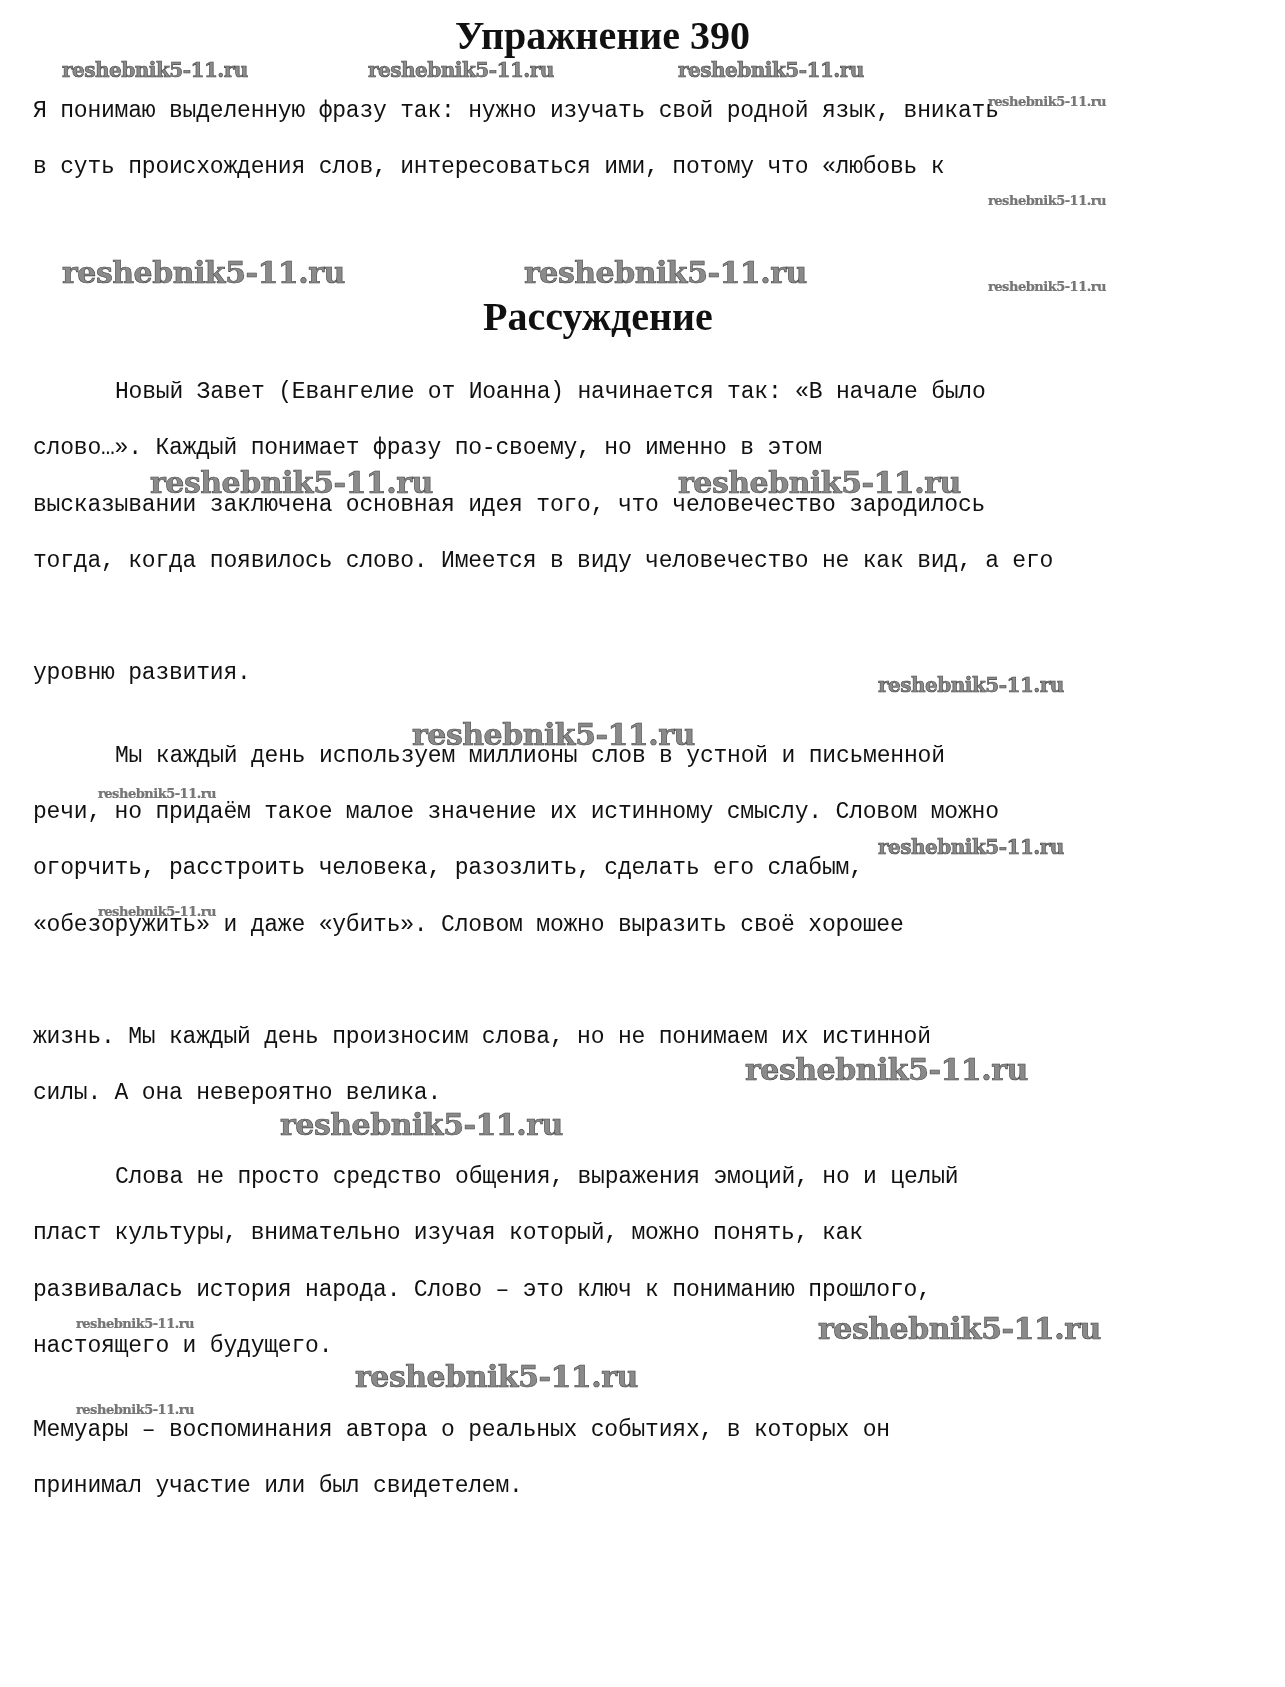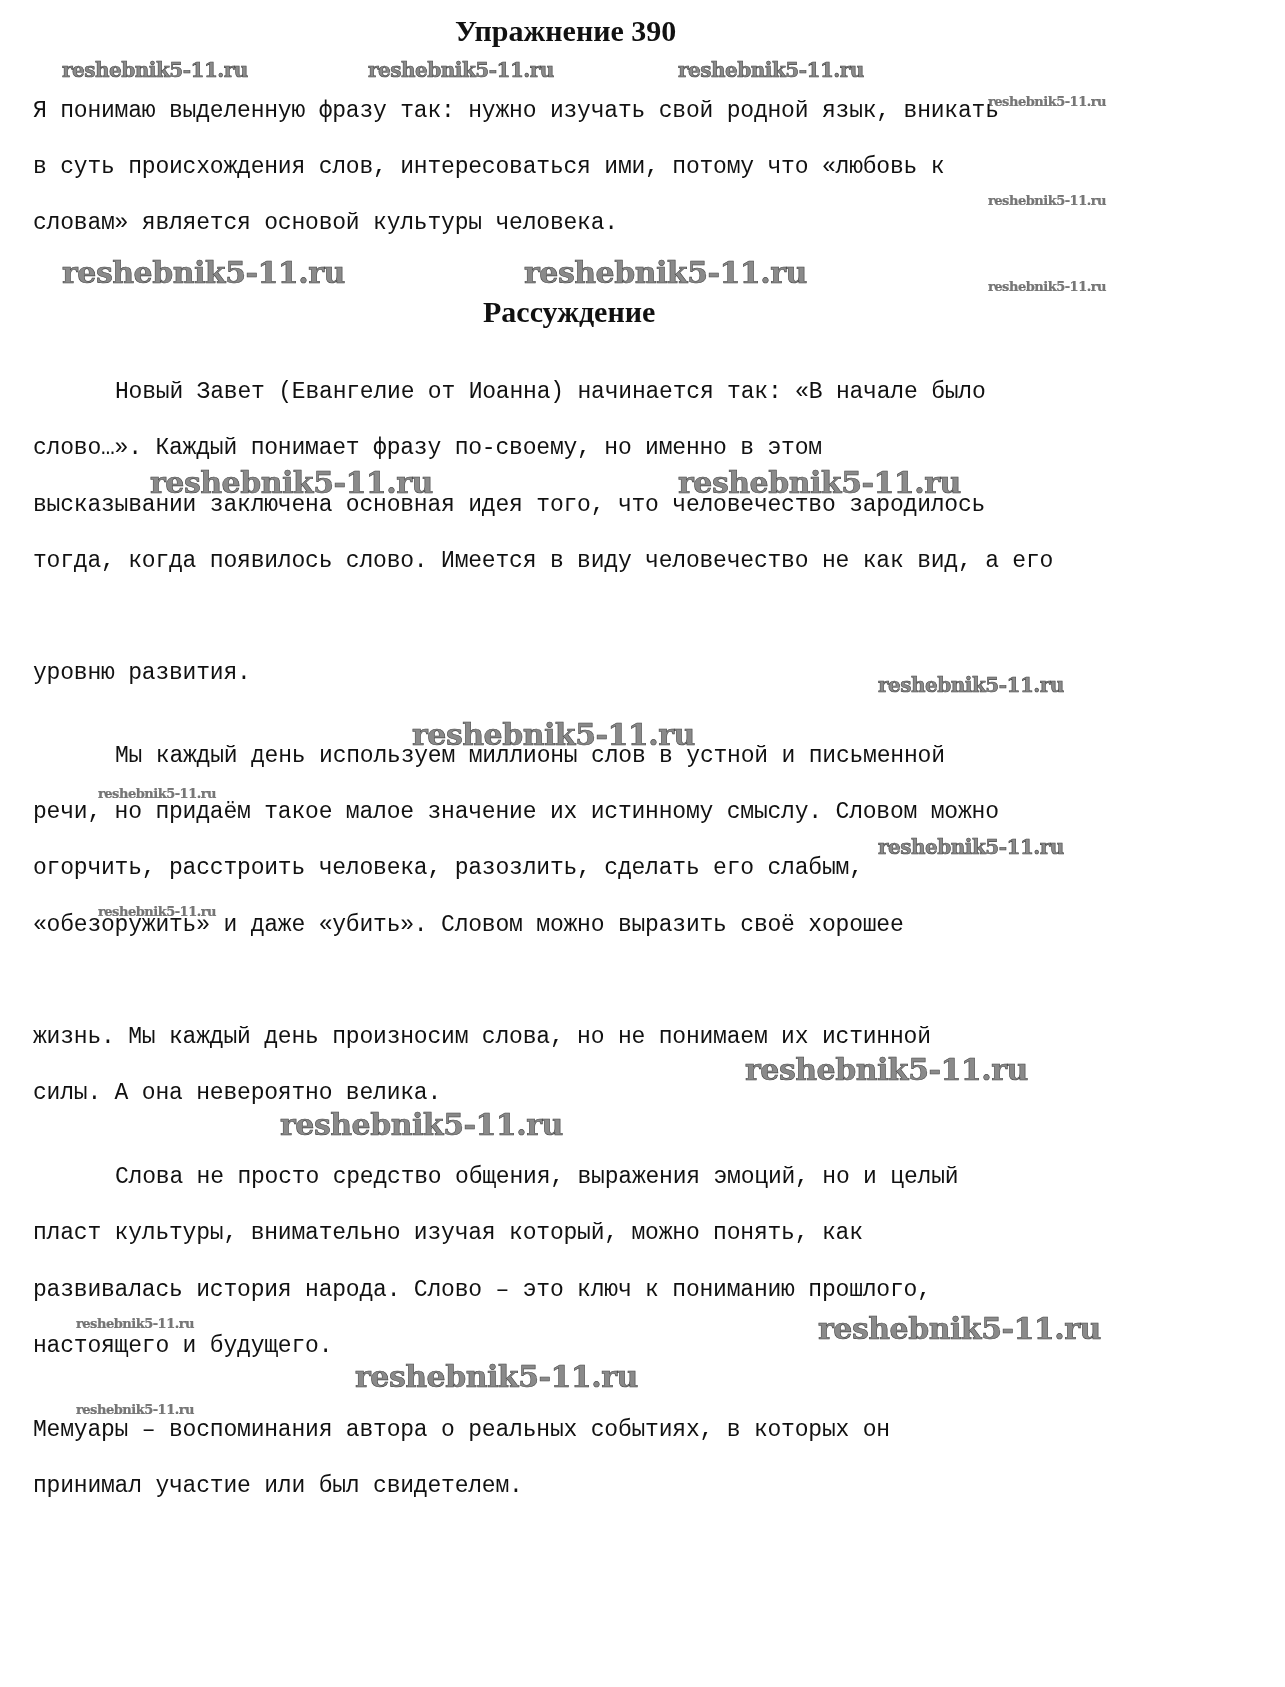--- a/index.html
+++ b/index.html
@@ -11,21 +11,21 @@
       font-size: 23px;
       color: #111;
       white-space: nowrap;
       line-height: 1;
       letter-spacing: -0.2px;
     }
     .title {
       position: absolute;
       font-family: "Liberation Serif", serif;
       font-weight: bold;
-      font-size: 30px;
+      font-size: 40px;
       color: #111;
       white-space: nowrap;
       line-height: 1;
     }
     .wm {
       position: absolute;
       font-family: "DejaVu Serif", serif;
       font-weight: bold;
       color: #8a8a8a;
       white-space: nowrap;
@@ -45,21 +45,20 @@
   <div class="title" style="left:455px; top:16px;">Упражнение 390</div>
 
   <div class="wm wm-m" style="left:62px; top:60px;">reshebnik5-11.ru</div>
   <div class="wm wm-m" style="left:368px; top:60px;">reshebnik5-11.ru</div>
   <div class="wm wm-m" style="left:678px; top:60px;">reshebnik5-11.ru</div>
 
   <div class="wm wm-s" style="left:988px; top:95px;">reshebnik5-11.ru</div>
   <div class="line" style="left:33px; top:100px;">Я понимаю выделенную фразу так: нужно изучать свой родной язык, вникать</div>
   <div class="line" style="left:33px; top:156px;">в суть происхождения слов, интересоваться ими, потому что «любовь к</div>
   <div class="wm wm-s" style="left:988px; top:194px;">reshebnik5-11.ru</div>
-  <div class="line" style="left:33px; top:212px;">словам» является основой культуры человека.</div>
 
   <div class="wm wm-l" style="left:62px; top:258px;">reshebnik5-11.ru</div>
   <div class="wm wm-l" style="left:524px; top:258px;">reshebnik5-11.ru</div>
   <div class="wm wm-s" style="left:988px; top:280px;">reshebnik5-11.ru</div>
 
   <div class="title" style="left:483px; top:297px;">Рассуждение</div>
 
   <div class="line" style="left:115px; top:381px;">Новый Завет (Евангелие от Иоанна) начинается так: «В начале было</div>
   <div class="line" style="left:33px; top:437px;">слово…». Каждый понимает фразу по-своему, но именно в этом</div>
   <div class="wm wm-l" style="left:150px; top:468px;">reshebnik5-11.ru</div>

